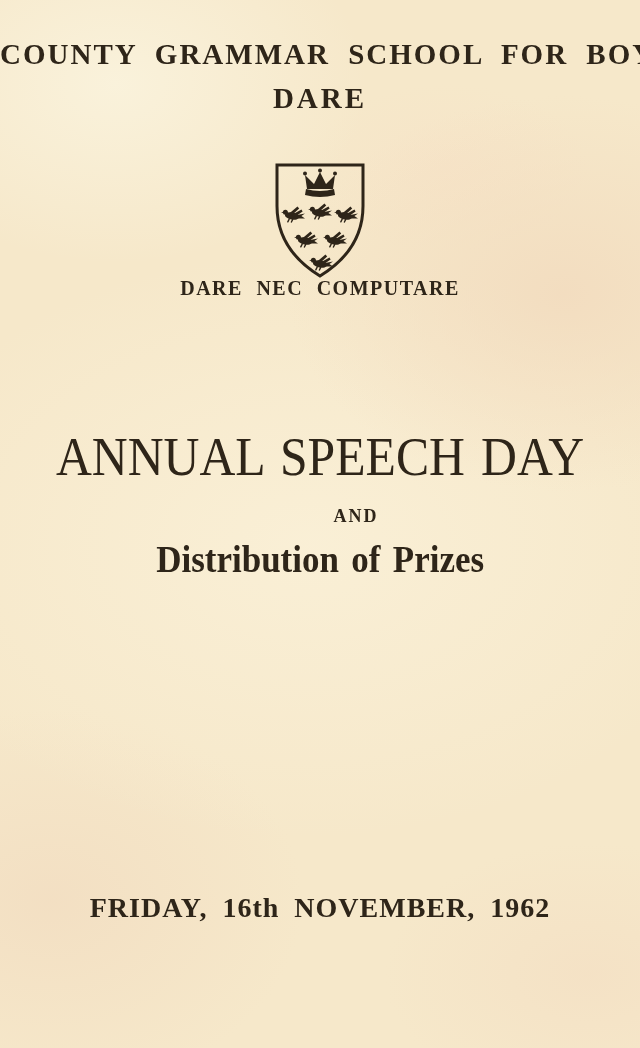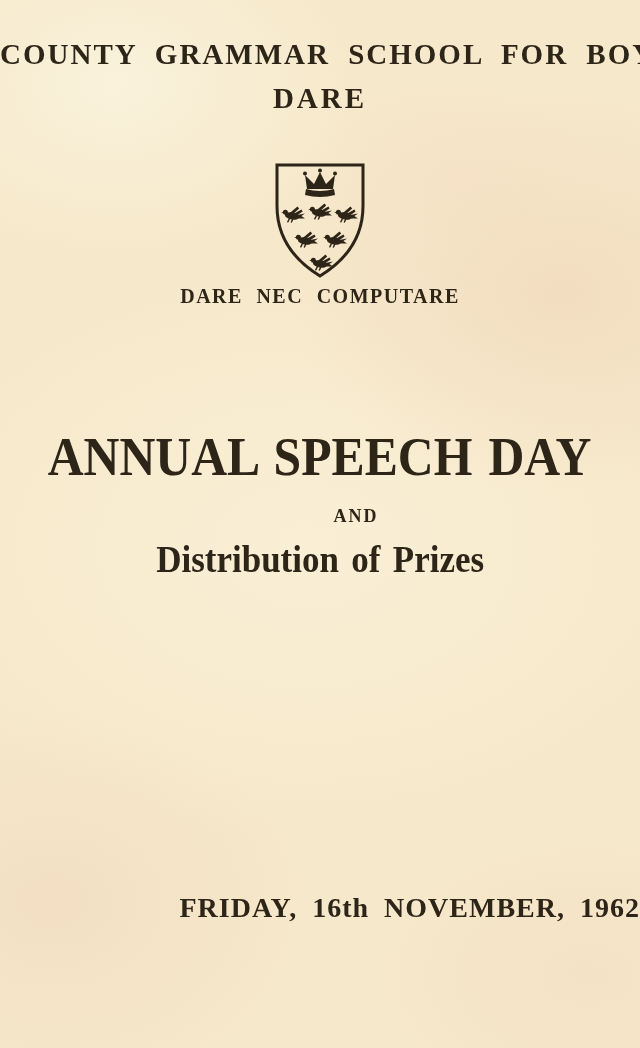--- a/index.html
+++ b/index.html
@@ -52,26 +52,25 @@
     left: 270px;
     width: 100px;
     height: 122px;
   }
   .motto {
     top: 277px;
     font-size: 20px;
     font-weight: bold;
     letter-spacing: 1.5px;
     word-spacing: 7px;
-    margin-top: 8px;
   }
   .main-title {
     top: 426px;
     font-size: 54px;
-    font-weight: bold;
+    font-weight: normal;
     word-spacing: 4px;
   }
   .main-title .squeeze,
   .subtitle .squeeze {
     display: inline-block;
     transform: scaleX(0.92);
     transform-origin: center;
   }
   .and-connector {
     top: 506px;
@@ -85,21 +84,20 @@
     font-size: 38px;
     font-weight: bold;
     word-spacing: 4px;
   }
   .event-date {
     top: 892px;
     font-size: 28px;
     font-weight: bold;
     letter-spacing: 1px;
     word-spacing: 7px;
-    text-align: right;
   }
   .crest-svg .ink-stroke {
     fill: none;
     stroke: #2e2519;
     stroke-width: 3;
   }
   .crest-svg .ink-fill {
     fill: #2e2519;
     stroke: none;
   }

